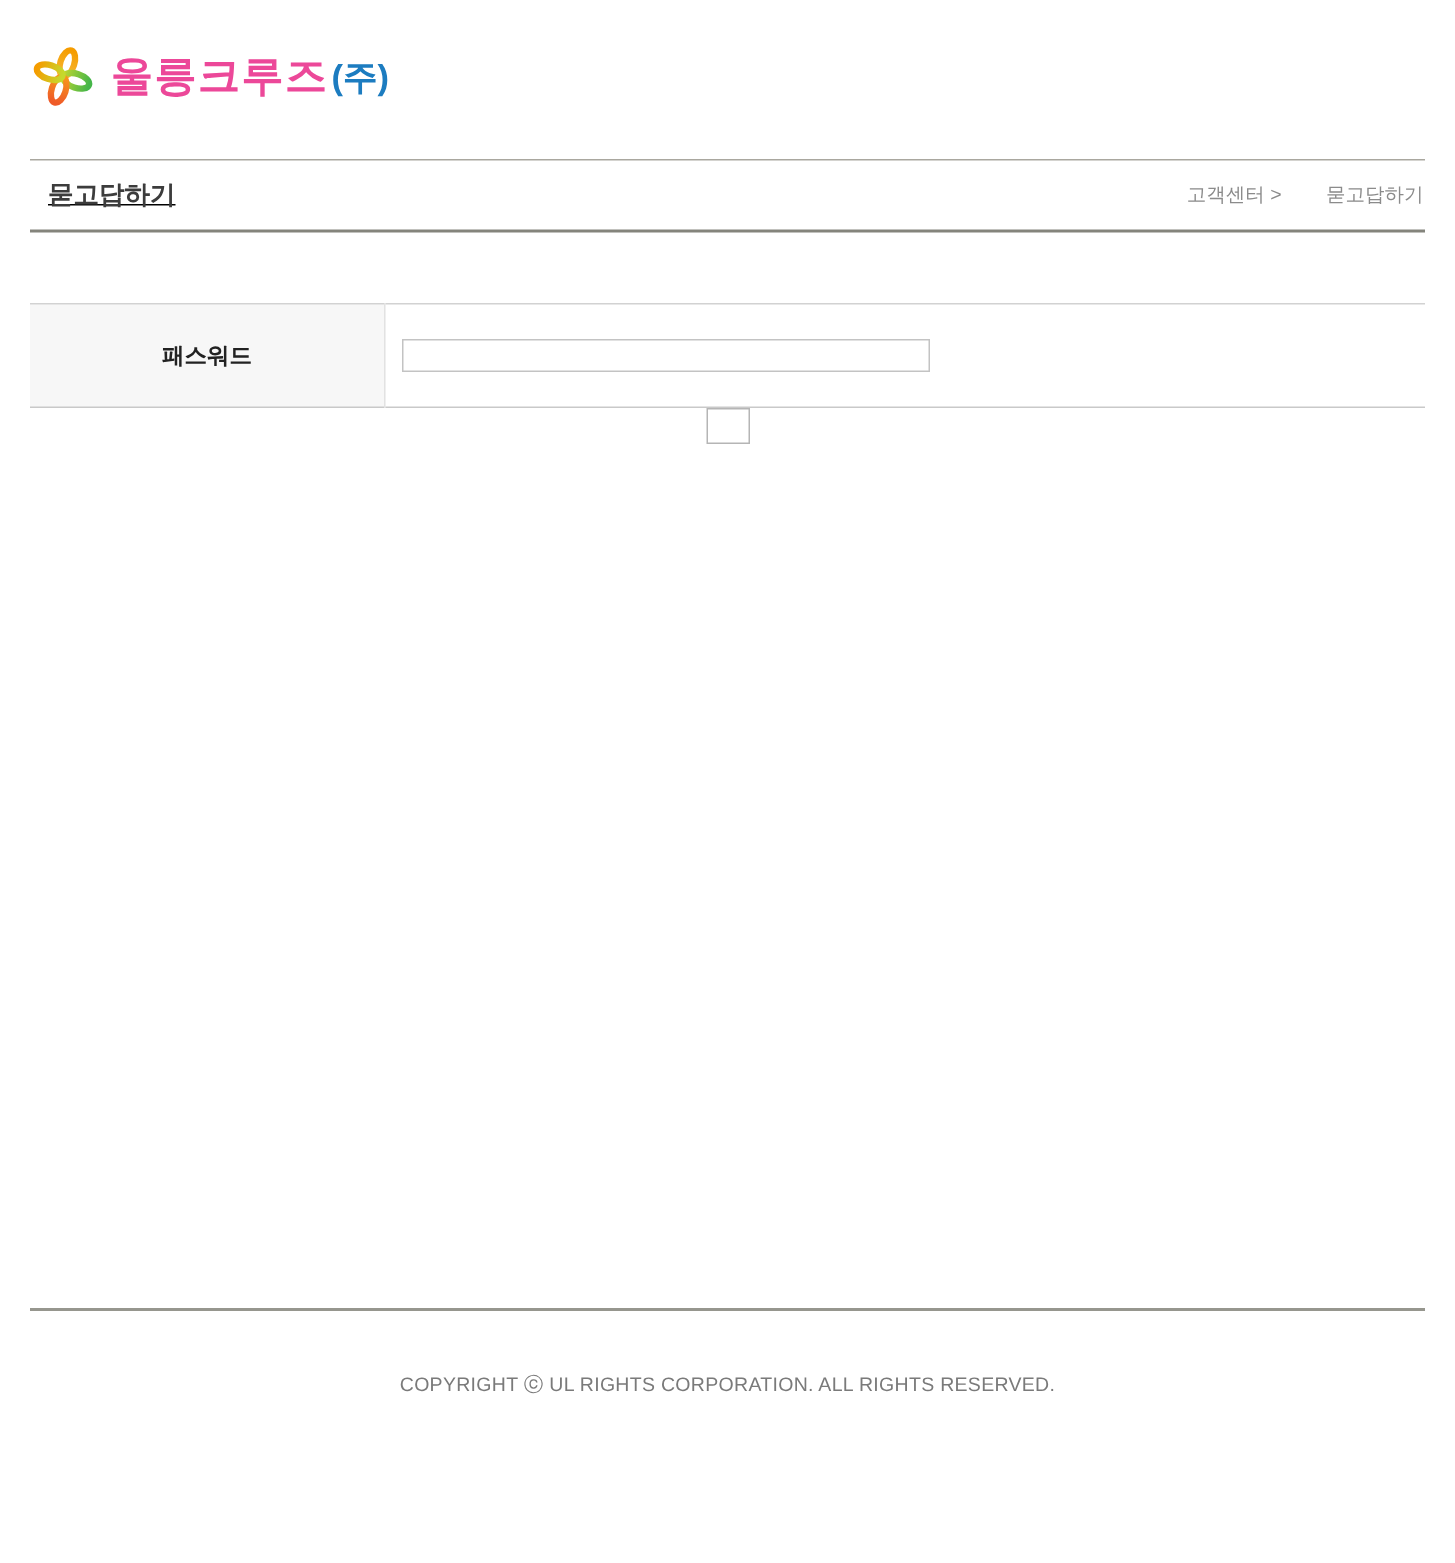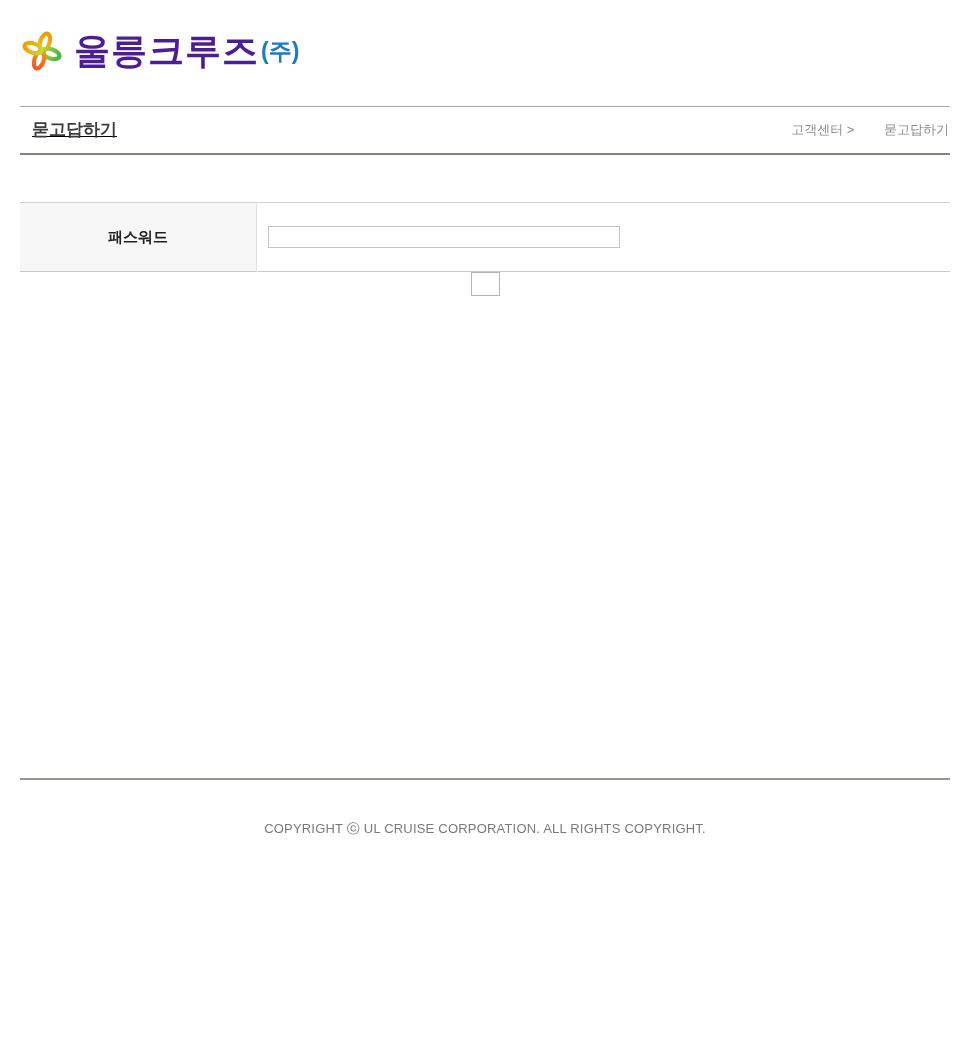--- a/index.html
+++ b/index.html
@@ -34,23 +34,23 @@
     text-decoration: none;
     cursor: pointer;
   }
   .logo-icon {
     width: 44px;
     height: 48px;
     display: block;
   }
   .logo-text {
     margin-left: 10px;
-    font-size: 36px;
-    font-weight: bold;
-    color: #4c1d95;
+    font-size: 28px;
+    font-weight: bold;
+    color: #ec4899;
     letter-spacing: 1px;
     line-height: 1;
   }
   .logo-suffix {
     font-size: 23px;
     font-weight: bold;
     color: #1c7cc0;
     margin-left: 2px;
   }
 
@@ -79,21 +79,21 @@
     color: #8b8b8b;
     white-space: nowrap;
   }
   .breadcrumb .crumb {
     margin-left: 26px;
     cursor: pointer;
   }
 
   
   .content {
-    height: 576px;
+    height: 670px;
   }
   .password-table {
     width: 100%;
     margin-top: 47px;
     border-collapse: collapse;
     border-top: 1px solid #d2d2d2;
     border-bottom: 1px solid #c9c9c9;
   }
   .password-table th {
     width: 234px;
@@ -207,16 +207,16 @@
           </td>
         </tr>
       </tbody>
     </table>
     <div class="btn-row">
       <button class="confirm-button"></button>
     </div>
   </div>
 
   <div class="footer">
-    <p class="copyright">COPYRIGHT ⓒ UL CRUISE CORPORATION. ALL RIGHTS COPYRIGHT.</p>
+    <p class="copyright">COPYRIGHT ⓒ UL RIGHTS CORPORATION. ALL RIGHTS RESERVED.</p>
   </div>
 
 </div>
 
 </body></html>

